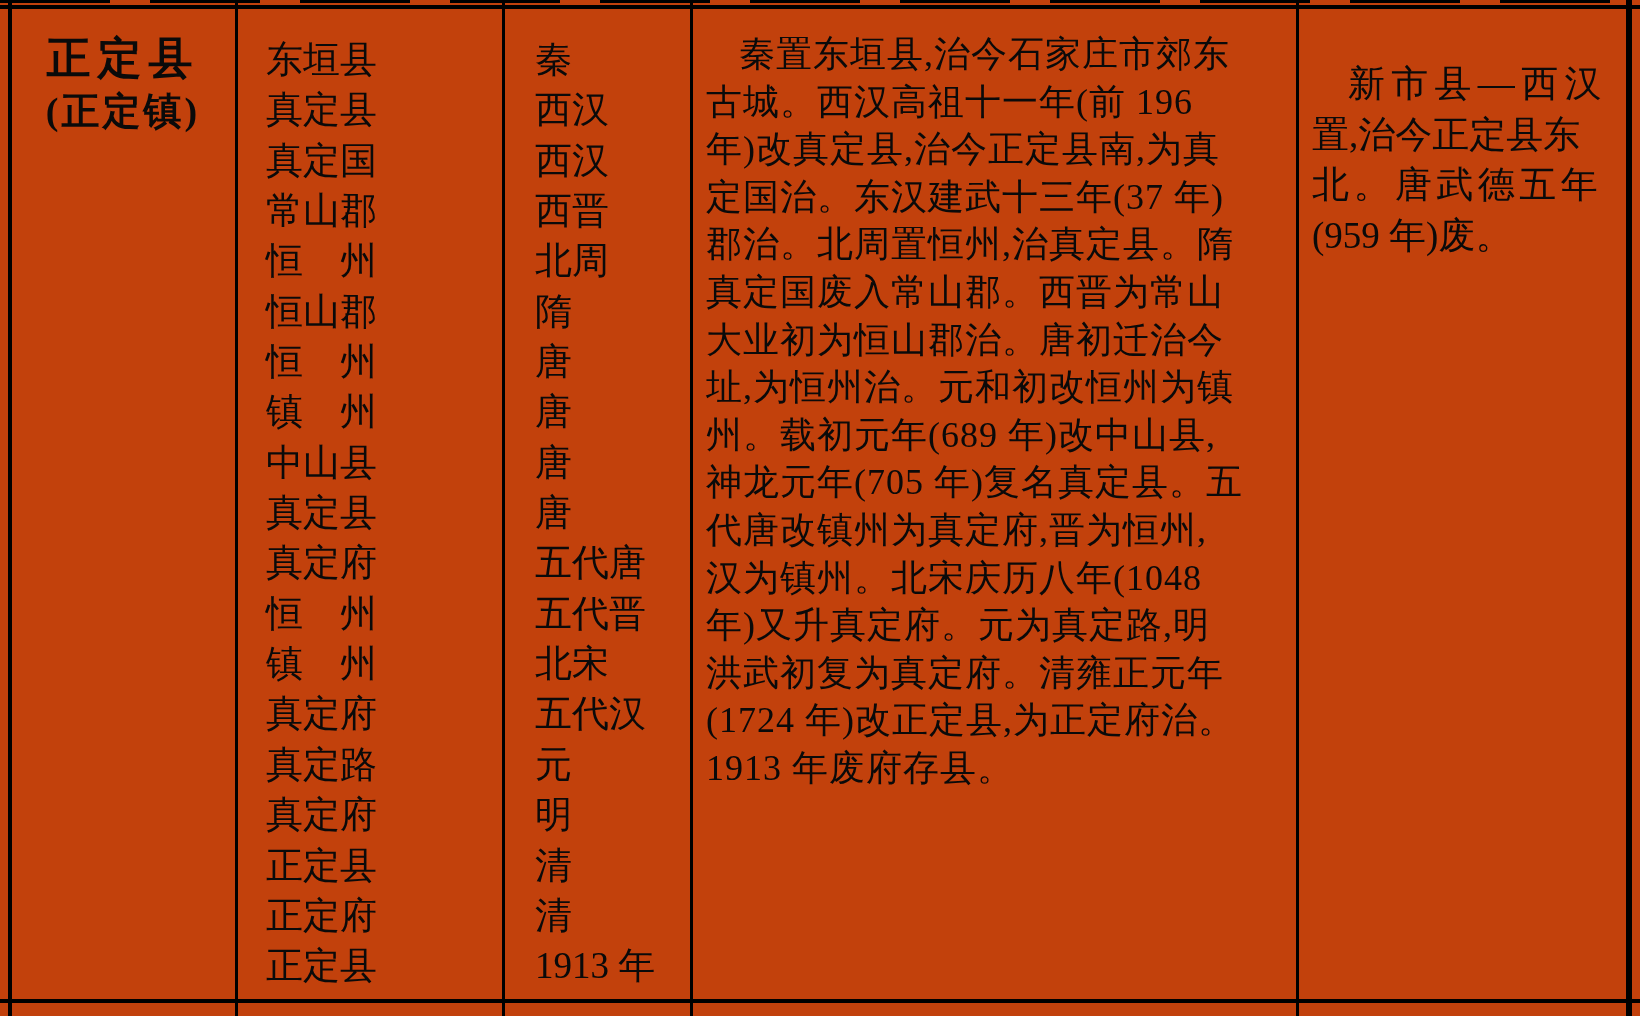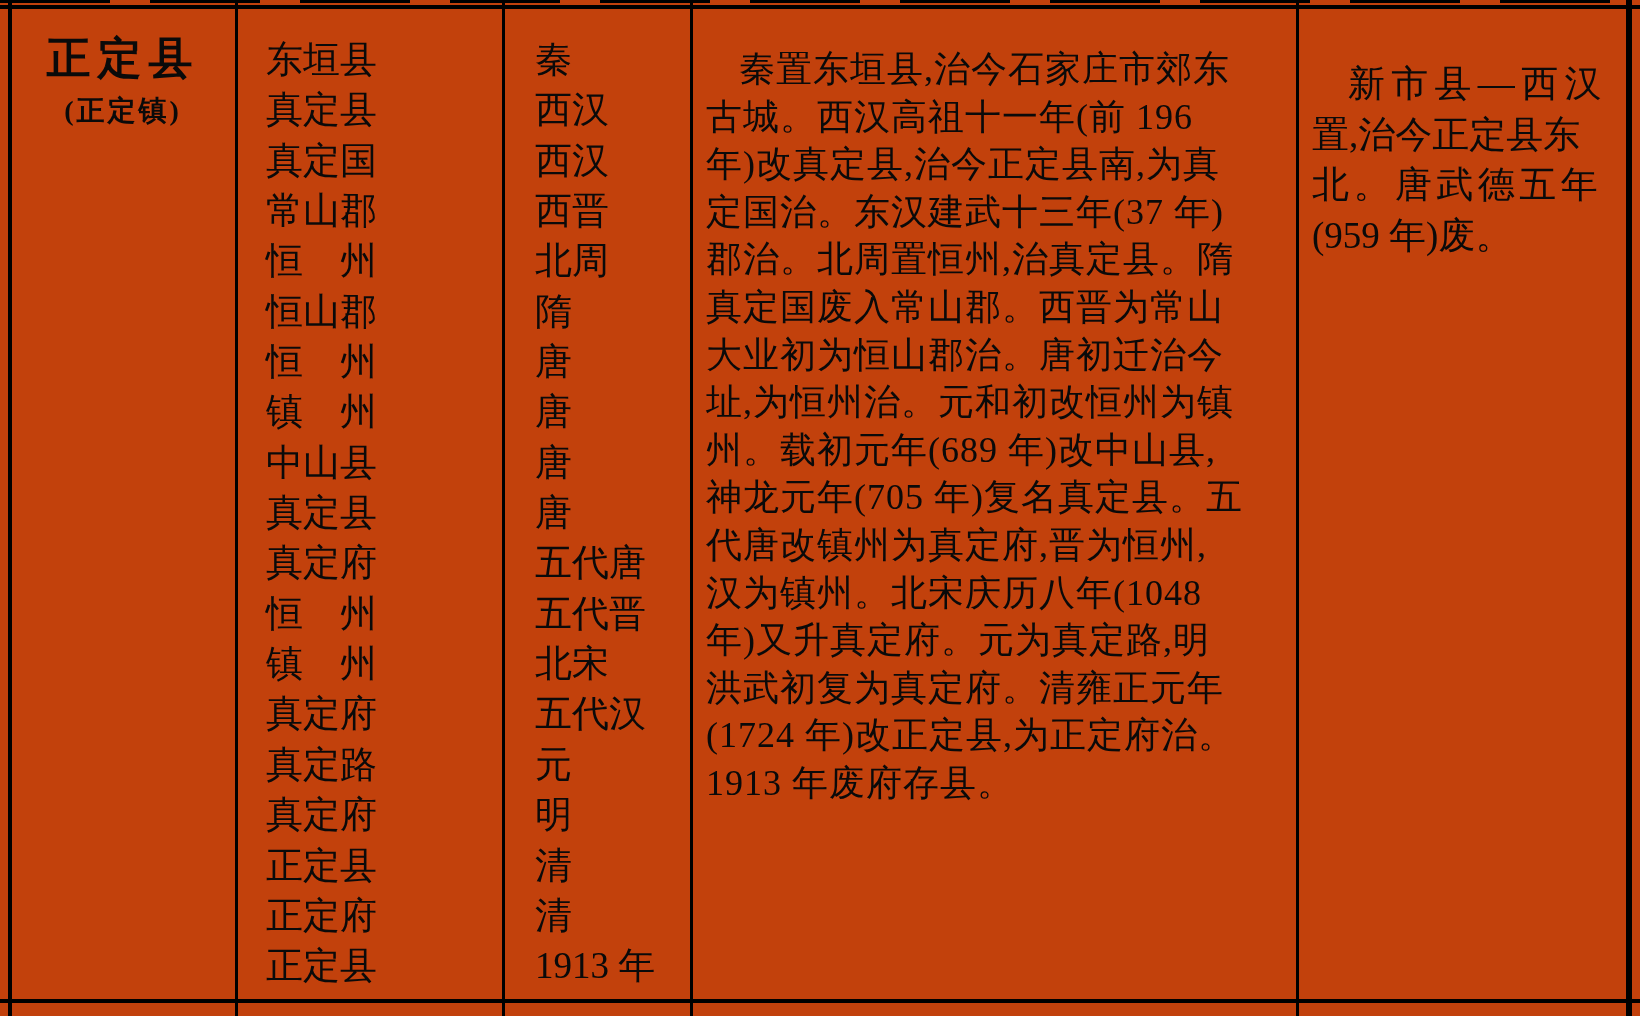--- a/index.html
+++ b/index.html
@@ -52,37 +52,37 @@
     left: 14px; top: 32px; width: 218px;
     text-align: center;
     font-weight: 700;
   }
   .cur-name {
     font-size: 44px;
     letter-spacing: 7px;
     line-height: 54px;
   }
   .cur-alias {
-    font-size: 28px;
+    font-size: 38px;
     letter-spacing: 3px;
     line-height: 50px;
   }
 
   .cell-names {
     left: 266px; top: 35px; width: 232px;
     font-size: 37px;
     line-height: 50.35px;
   }
   .cell-periods {
     left: 535px; top: 35px; width: 150px;
     font-size: 37px;
     line-height: 50.35px;
   }
   .cell-desc {
-    left: 706px; top: 46px; width: 584px;
+    left: 706px; top: 31px; width: 584px;
     font-size: 36px;
     line-height: 47.6px;
     letter-spacing: 1px;
   }
   .cell-notes {
     left: 1312px; top: 35px; width: 312px;
     font-size: 37px;
     line-height: 50.7px;
   }
 

